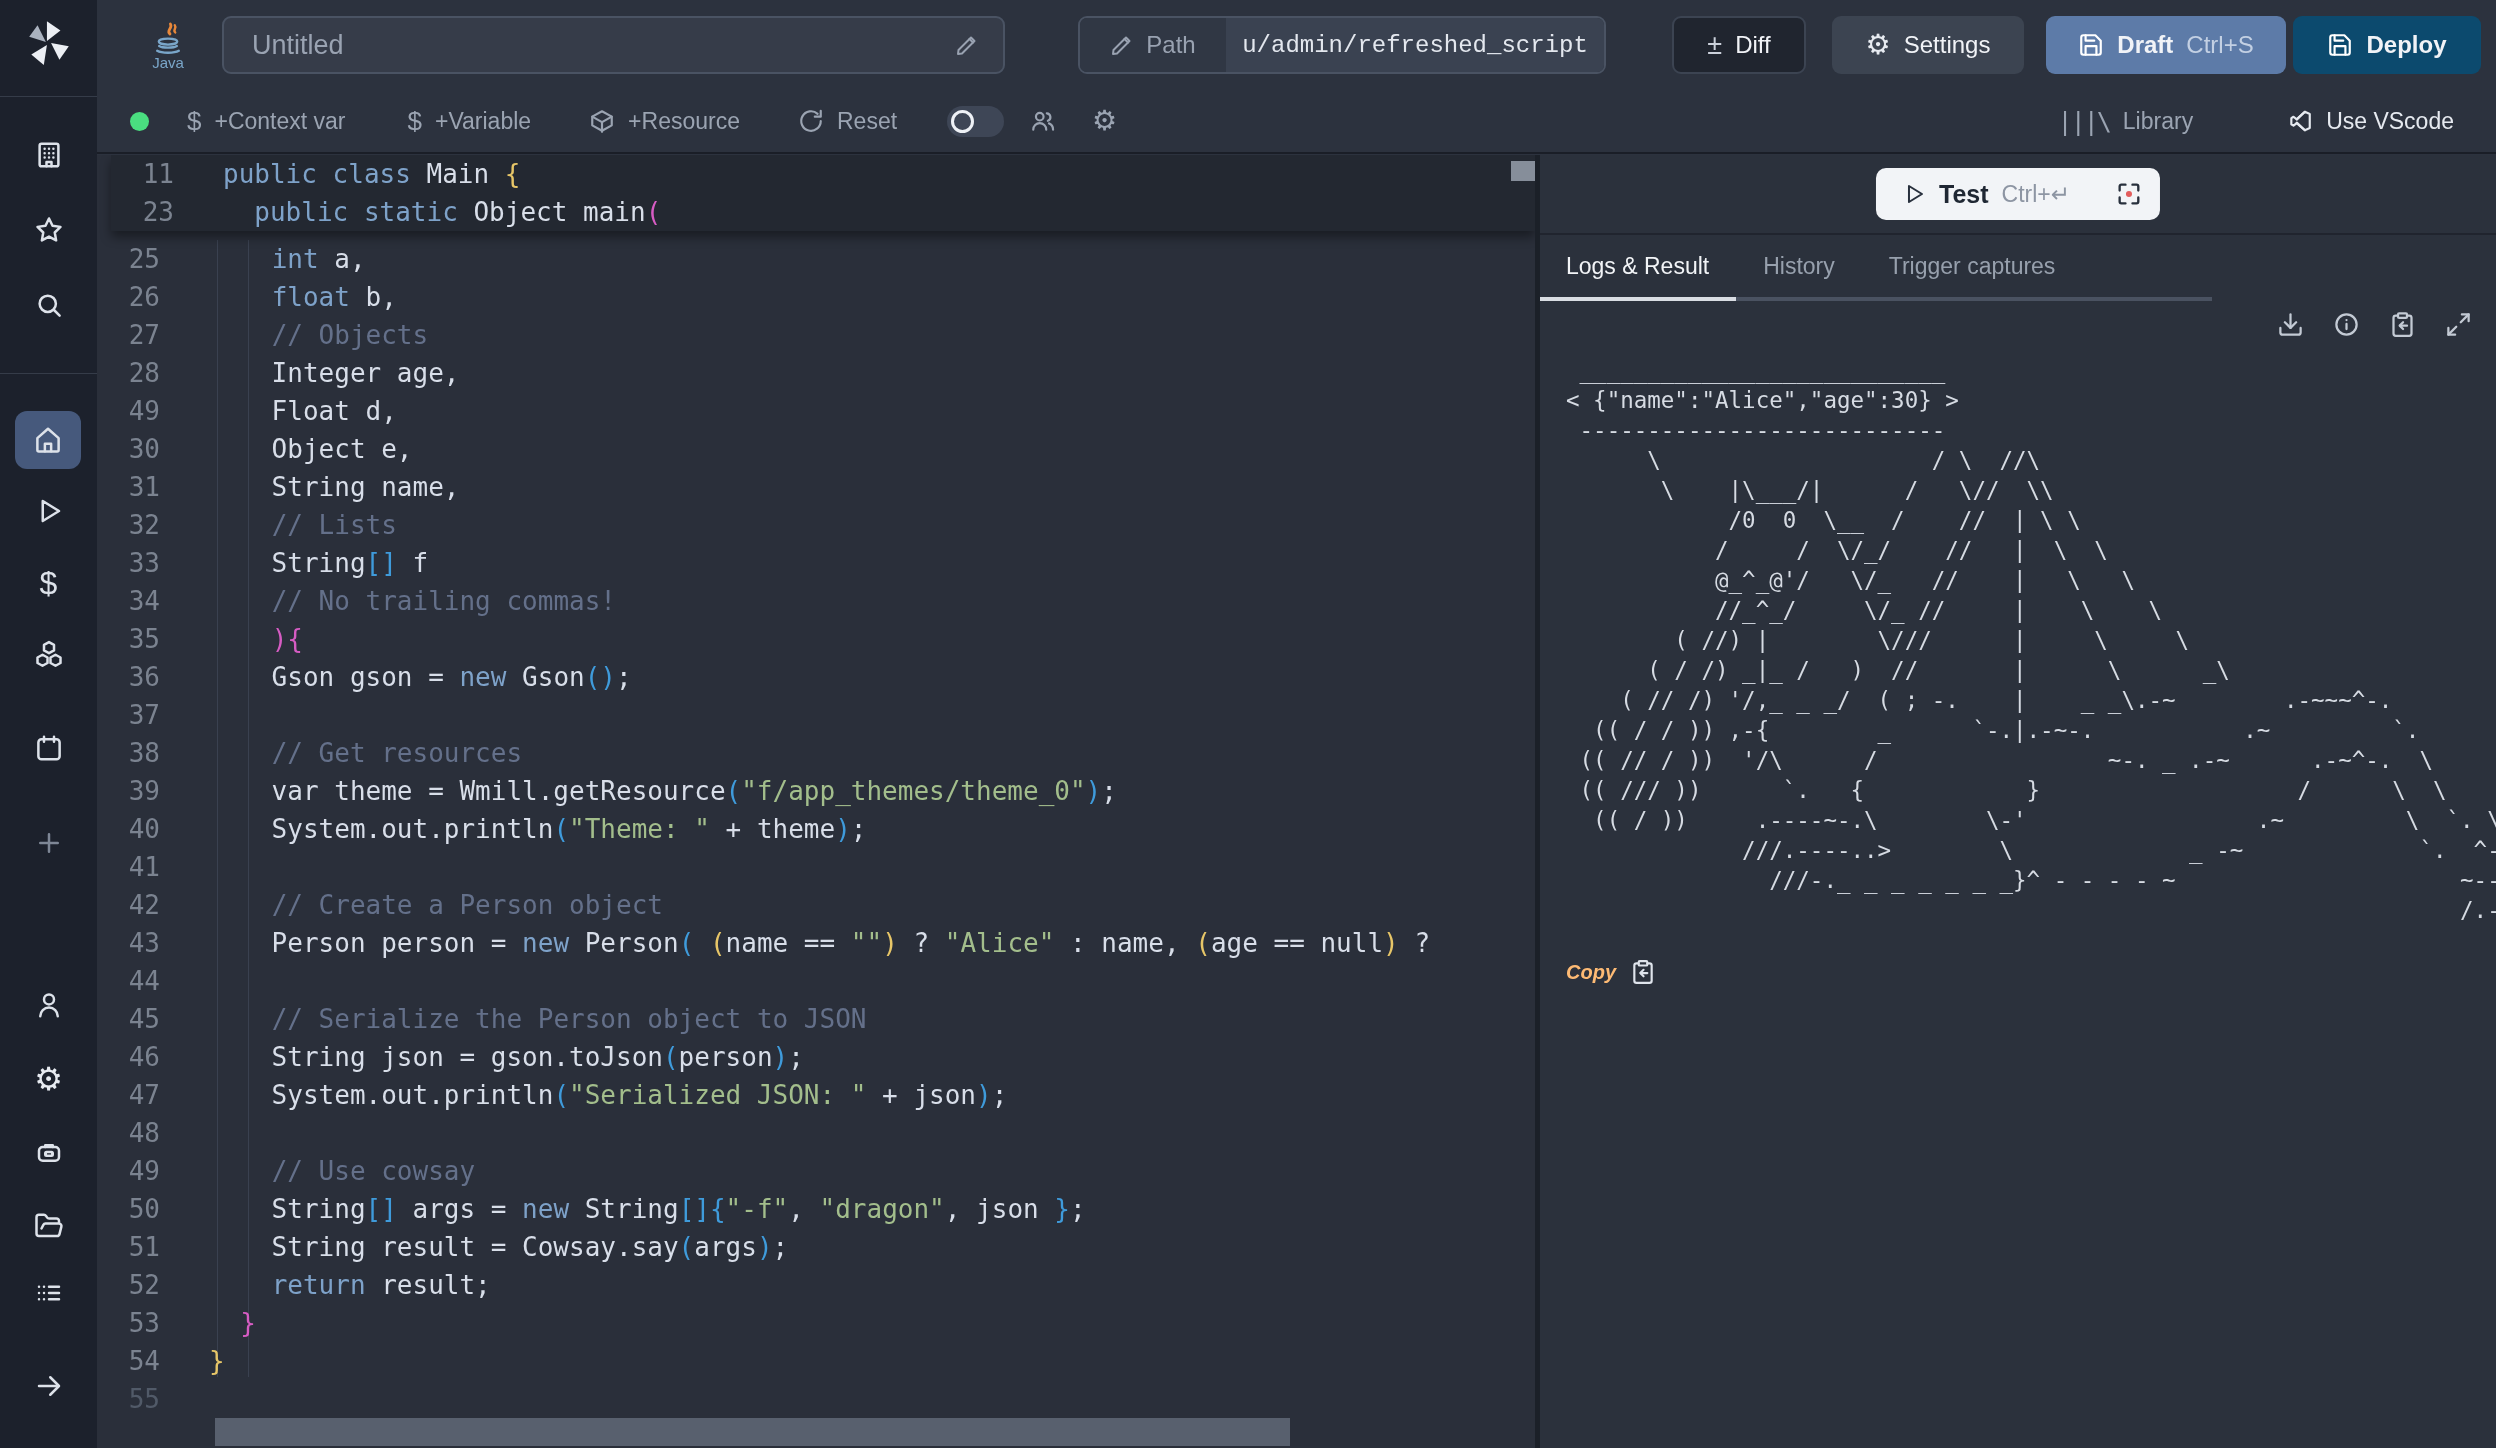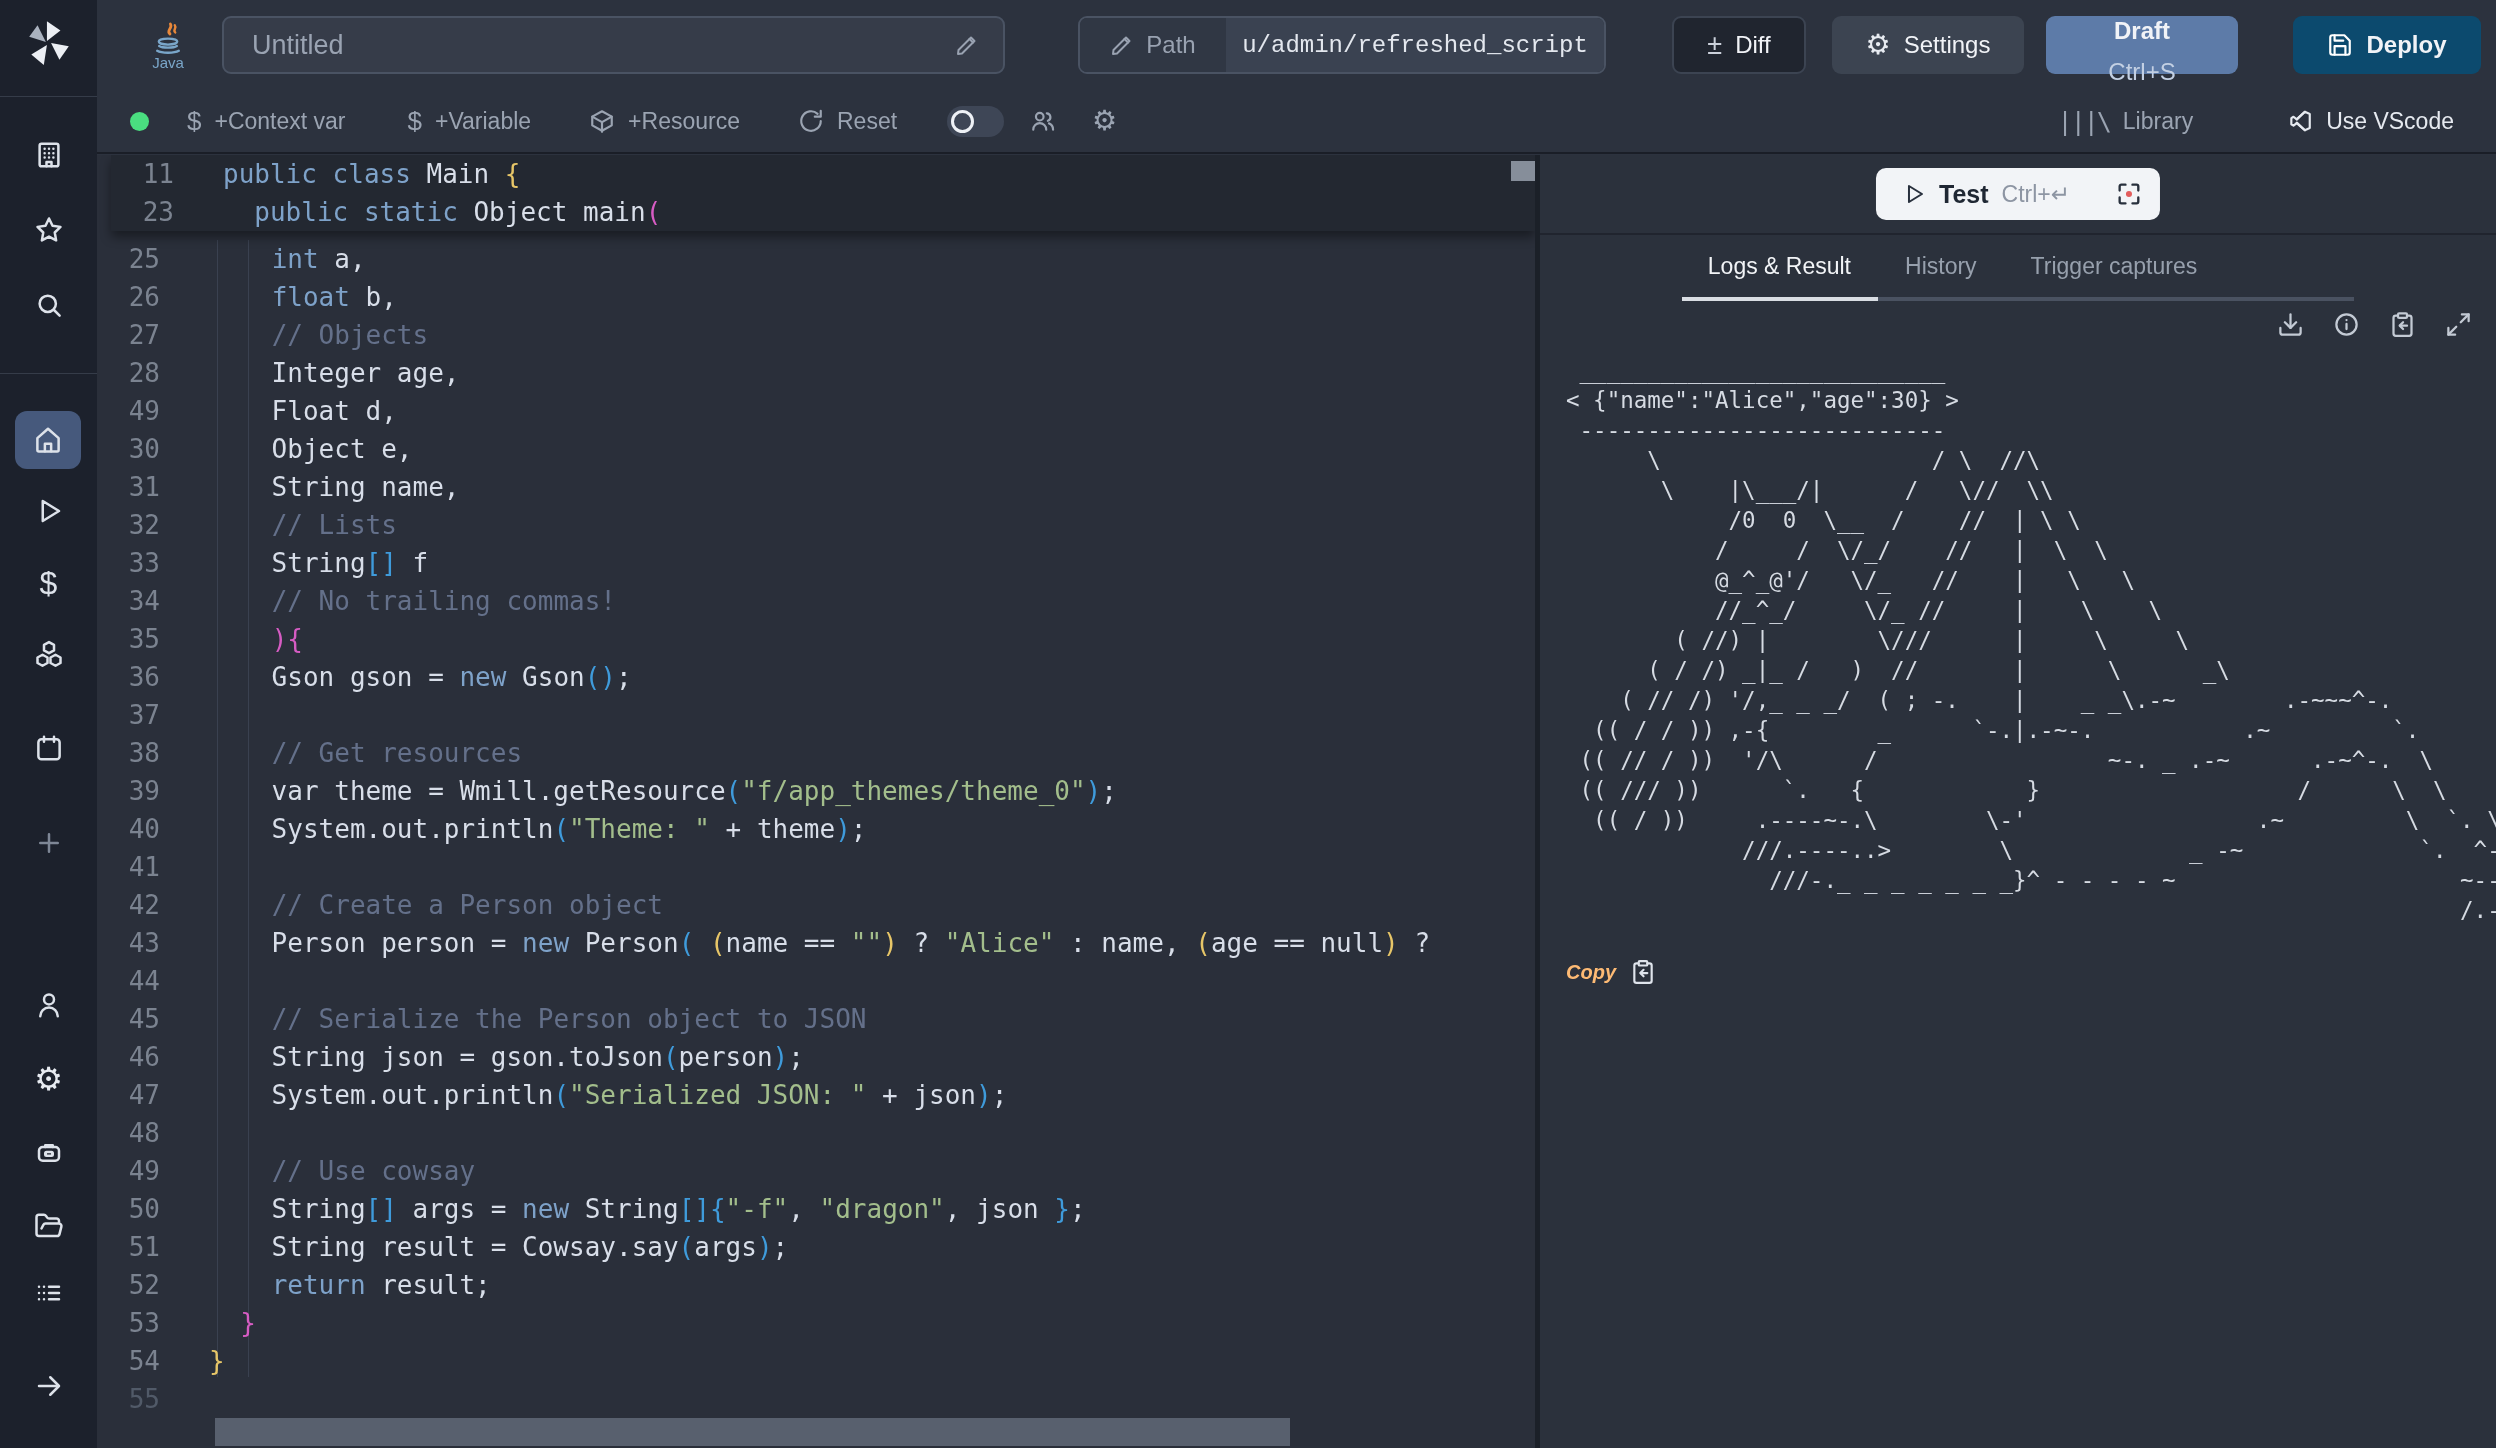--- a/index.html
+++ b/index.html
@@ -28,21 +28,21 @@
     border-radius:9px; display:flex; overflow:hidden; }
   .path-left { width:146px; background:#30automatic3744; background:#303744; display:flex; align-items:center; justify-content:center; gap:12px;
     color:#99a2b1; font-size:24px; }
   .path-right { flex:1; background:#3a4251; display:flex; align-items:center; justify-content:center;
     color:#e3e7ee; font-size:24px; }
   .tb-btn { position:absolute; top:16px; height:58px; border-radius:9px; display:flex; align-items:center; justify-content:center; gap:13px; font-size:24px; color:#f1f3f7; cursor:pointer; }
   .btn-diff { left:1575px; width:134px; background:#20252f; border:2px solid #3c4452; }
   .btn-diff .pm { font-size:27px; color:#cbd1db; }
   .btn-settings { left:1735px; width:192px; background:#3c4451; }
   .gear-glyph { font-size:28px; line-height:1; color:#e7ebf1; }
-  .btn-draft { left:1949px; width:192px; background:#5d7ba8;flex-direction:column; }
+  .btn-draft { left:1949px; width:240px; background:#5d7ba8; }
   .btn-deploy { left:2196px; width:188px; background:#0c4a6e; }
   .bold { font-weight:bold; }
   .shortcut { color:#c3d0e3; }
   .icon-save { width:26px; height:26px; stroke:#ffffff; fill:none; stroke-width:2; stroke-linecap:round; stroke-linejoin:round; }
 
   
   .toolbar { position:absolute; left:97px; top:90px; width:2399px; height:64px; background:#2c323e;
     border-bottom:2px solid #1a1e27; display:flex; align-items:center; color:#9ba4b2; }
   .dot-green { width:19px; height:19px; border-radius:50%; background:#4ade80; margin-left:33px; }
   .tool-item { display:flex; align-items:center; gap:13px; font-size:23px; color:#9ba4b2; cursor:pointer; }
@@ -75,21 +75,21 @@
   .test-btn { position:absolute; left:50%; transform:translateX(-50%); top:13px; height:52px;
     background:#f2f4f7; border-radius:10px; display:flex; align-items:center; cursor:pointer; }
   .test-main { display:flex; align-items:center; gap:13px; padding:0 26px; }
   .test-main .play { width:24px; height:24px; stroke:#28303d; fill:none; stroke-width:2; stroke-linejoin:round; }
   .test-label { font-size:25px; font-weight:bold; color:#1f2733; }
   .test-short { font-size:23px; color:#8d95a3; }
   .test-sep { width:2px; background:#c9ced6; margin:8px 0; }
   .test-focus { width:62px; display:flex; align-items:center; justify-content:center; }
   .test-focus svg { width:28px; height:28px; stroke:#28303d; fill:none; stroke-width:2; stroke-linecap:round; }
 
-  .tabs-row { height:66px; display:flex; font-size:23px;justify-content:center; }
+  .tabs-row { height:66px; display:flex; font-size:23px; }
   .tab { display:flex; align-items:center; padding:0 27px; border-bottom:4px solid #4a5261; color:#97a0ad; cursor:pointer; }
   .tab.active { color:#f2f4f7; border-bottom-color:#d9dde3; padding-left:26px; }
   .tab-fill { width:130px; border-bottom:4px solid #4a5261; }
 
   .picons-row { height:46px; display:flex; justify-content:flex-end; align-items:center; gap:29px; padding-right:24px; }
   .picons-row svg { width:27px; height:27px; stroke:#c3cad4; fill:none; stroke-width:2; stroke-linecap:round; stroke-linejoin:round; cursor:pointer; }
 
   .output { padding:8px 0 0 26px; font-family:"DejaVu Sans Mono", monospace; font-size:22.5px; line-height:30px;
     color:#d6dbe3; white-space:pre; overflow:hidden; }
   .copy-row { margin-top:34px; padding-left:26px; display:flex; align-items:center; gap:14px; cursor:pointer; }

